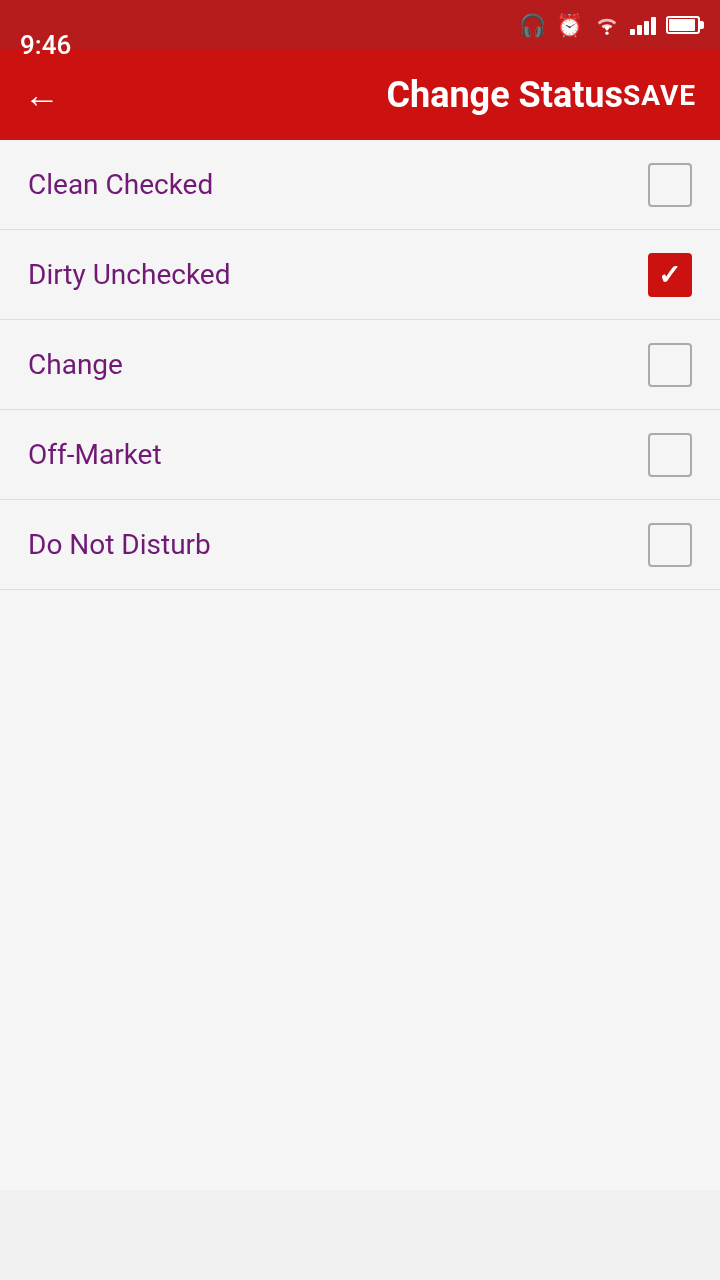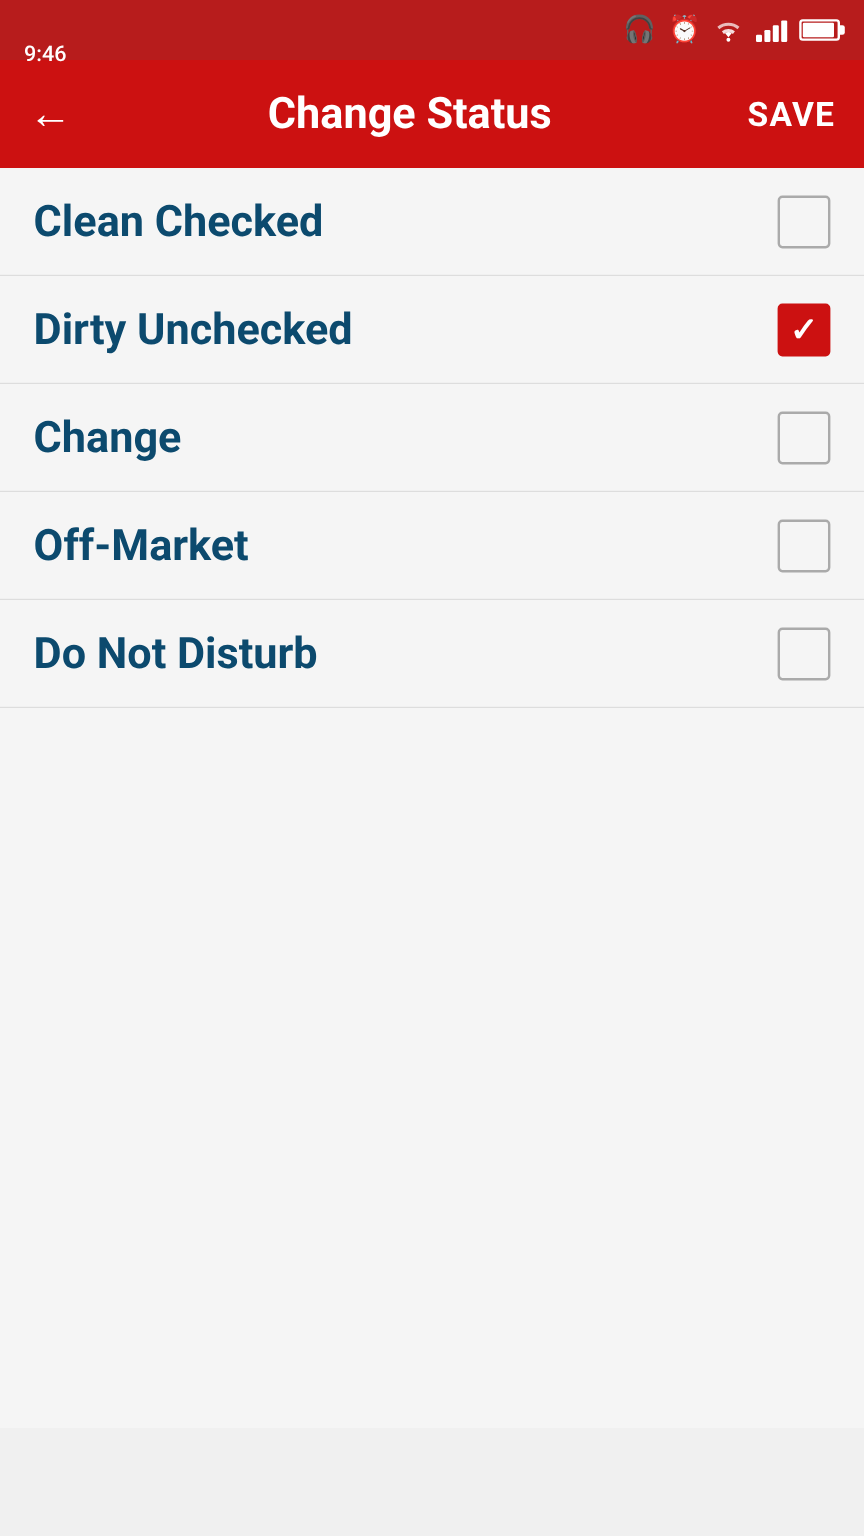--- a/index.html
+++ b/index.html
@@ -18,21 +18,21 @@
       background-color: #b71c1c;
       height: 50px;
       display: flex;
       align-items: center;
       justify-content: space-between;
       padding: 0 20px;
       color: white;
     }
 
     .status-bar-time {
-      font-size: 18px;
+      font-size: 26px;
       font-weight: 500;
       margin-top: 40px;
     }
 
     
     .app-bar {
       background-color: #cc1111;
       height: 90px;
       display: flex;
       align-items: center;
@@ -46,21 +46,21 @@
       cursor: pointer;
       color: white;
       line-height: 1;
     }
 
     .app-bar-title {
       font-size: 36px;
       font-weight: bold;
       color: white;
       flex: 1;
-      text-align: center;
+      text-align: right;
     }
 
     .app-bar-save {
       font-size: 28px;
       font-weight: 700;
       color: white;
       cursor: pointer;
       letter-spacing: 1px;
     }
 
@@ -74,23 +74,23 @@
       display: flex;
       align-items: center;
       justify-content: space-between;
       padding: 0 28px;
       height: 90px;
       border-bottom: 1px solid #ddd;
       cursor: pointer;
     }
 
     .list-item-label {
-      font-size: 36px;
-      color: #0c4a6e;
-      font-weight: 700;
+      font-size: 28px;
+      color: #701a75;
+      font-weight: 400;
     }
 
     .checkbox {
       width: 44px;
       height: 44px;
       border: 2.5px solid #aaa;
       border-radius: 4px;
       display: flex;
       align-items: center;
       justify-content: center;

